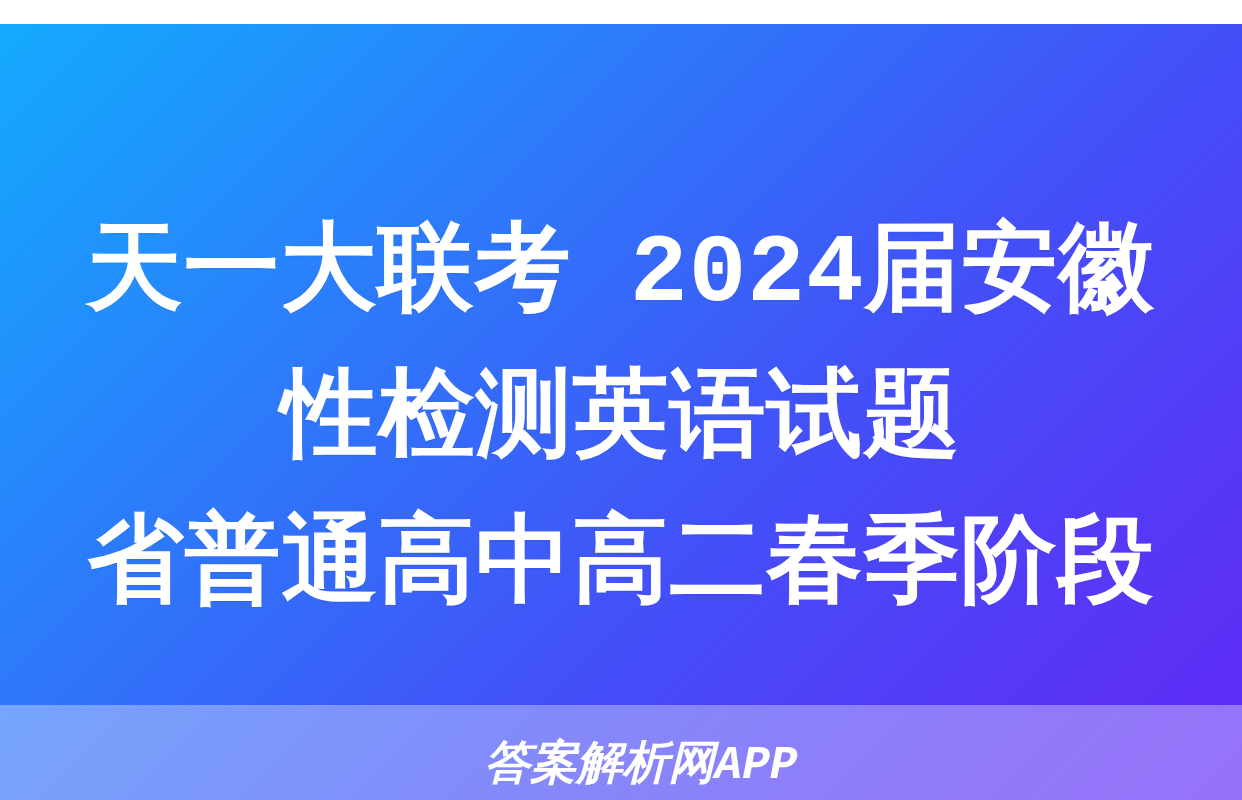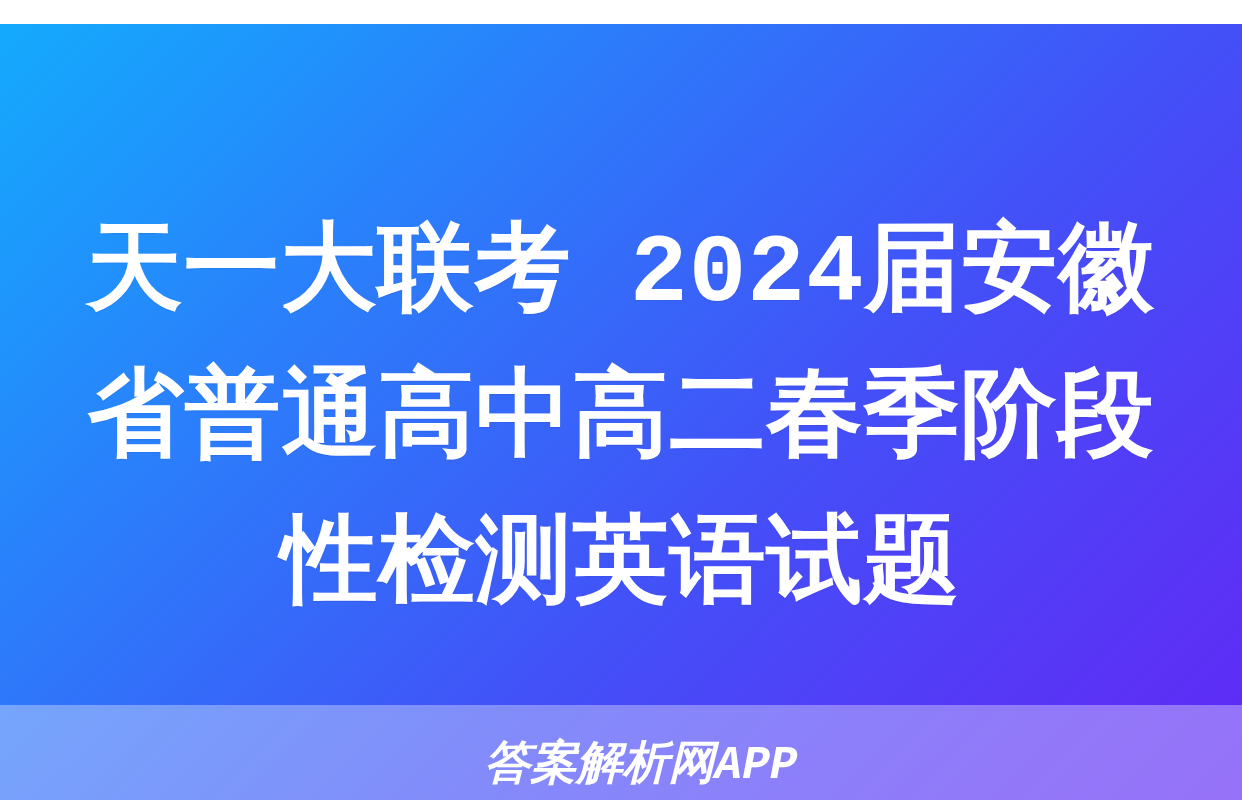--- a/index.html
+++ b/index.html
@@ -78,21 +78,21 @@
 </style>
 </head>
 <body>
 
 <div id="poster">
 
   <div id="gradient-bg"></div>
 
   <div id="title-block">
     <span class="title-line">天一大联考 2024届安徽</span>
+    <span class="title-line">性检测英语试题</span>
     <span class="title-line">省普通高中高二春季阶段</span>
-    <span class="title-line">性检测英语试题</span>
   </div>
 
   <div id="watermark-band">
     <span id="watermark-text">答案解析网APP</span>
   </div>
 
 </div>
 
 </body></html>

